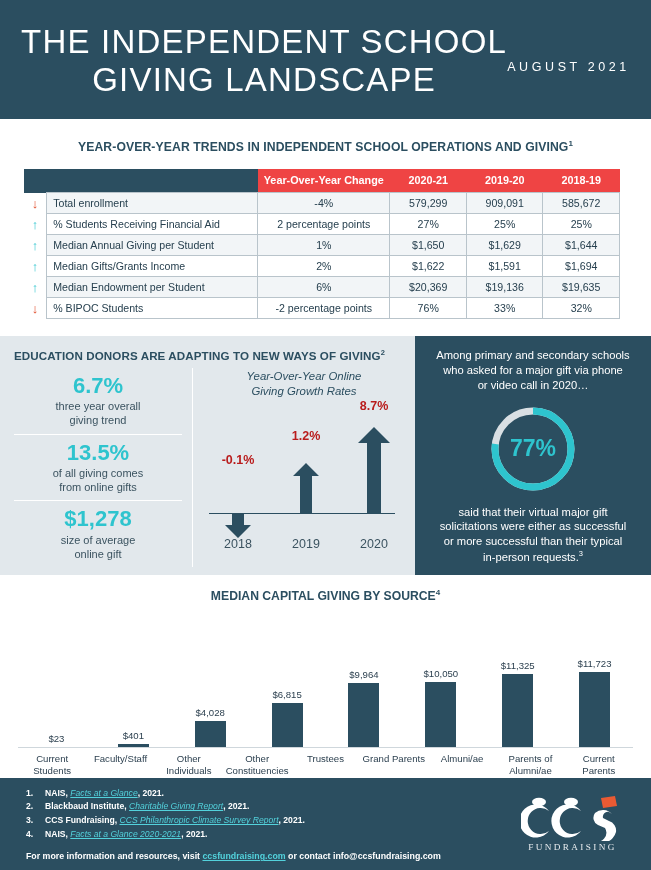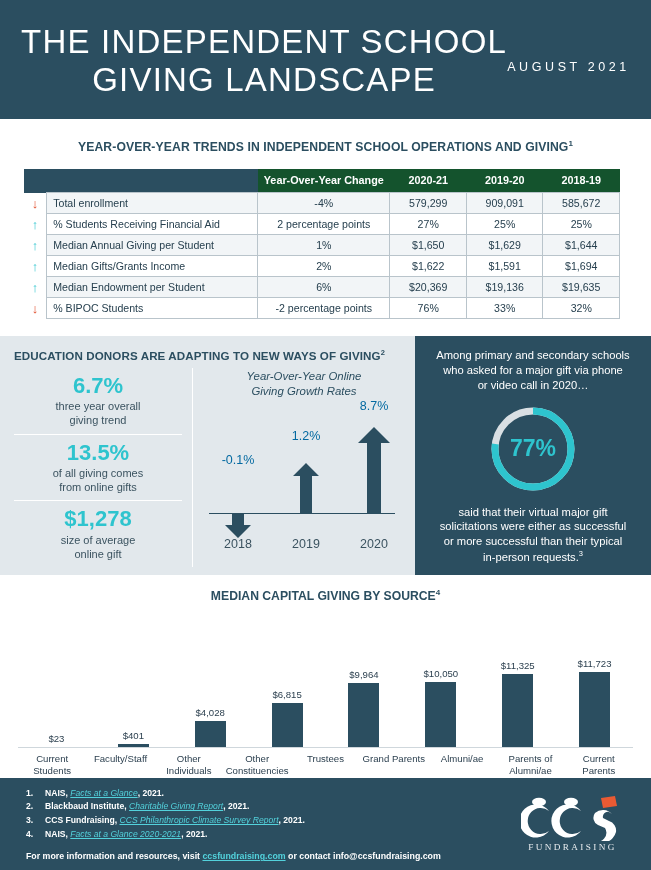--- a/index.html
+++ b/index.html
@@ -56,21 +56,21 @@
   table.trend col.c-label { width:204px; }
   table.trend col.c-change { width:128px; }
   table.trend col.c-yr { width:74px; }
 
   table.trend th, table.trend td {
     font-size:10.6px;
     padding:4px 5px;
     height:20.5px;
   }
   table.trend thead th {
-    background:#14532d; color:#fff;
+    background:#ef4444; color:#fff;
     font-weight:700; text-align:center;
     font-size:10.8px;
     border:none;
     height:24px;
   }
   table.trend thead th.blank-arrow,
   table.trend thead th.blank-label { background:#2b4e60; }
   table.trend tbody td { border:1px solid #b9c4cb; color:#27404f; }
   table.trend tbody td.arrowcell { border:none; text-align:center; padding:0; background:#fff; }
   table.trend tbody td.lbl { text-align:left; padding-left:6px; }
@@ -105,21 +105,21 @@
 
   .growth { flex:1; border-left:1.5px solid #ffffff; padding-left:14px; position:relative; }
   .growth-title {
     text-align:center; font-style:italic; font-size:11.4px; color:#2b4e60;
     line-height:1.3; margin-top:1px; font-weight:400;
   }
   .arrow-chart { position:relative; height:150px; margin-top:2px; }
   .axis-line { position:absolute; left:2px; right:6px; top:112px; height:1.6px; background:#2b4e60; }
   .acol { position:absolute; bottom:0; width:62px; text-align:center; }
   .acol .yr { font-size:12.5px; color:#3b5360; position:absolute; bottom:0; width:100%; }
-  .acol .val { font-size:12.5px; font-weight:400; color:#0369a1; position:absolute; width:100%; }
+  .acol .val { font-size:12.5px; font-weight:700; color:#b91c1c; position:absolute; width:100%; }
   .arrow-up, .arrow-down { position:absolute; left:50%; transform:translateX(-50%); }
 
   .mid-right {
     flex:1; background:#2b4e60; color:#fff;
     padding:12px 12px 10px 12px;
     display:flex; flex-direction:column; align-items:center;
     text-align:center; justify-content:space-between;
   }
   .mr-top { font-size:11.2px; line-height:1.33; }
   .donut-wrap { position:relative; width:92px; height:92px; }

